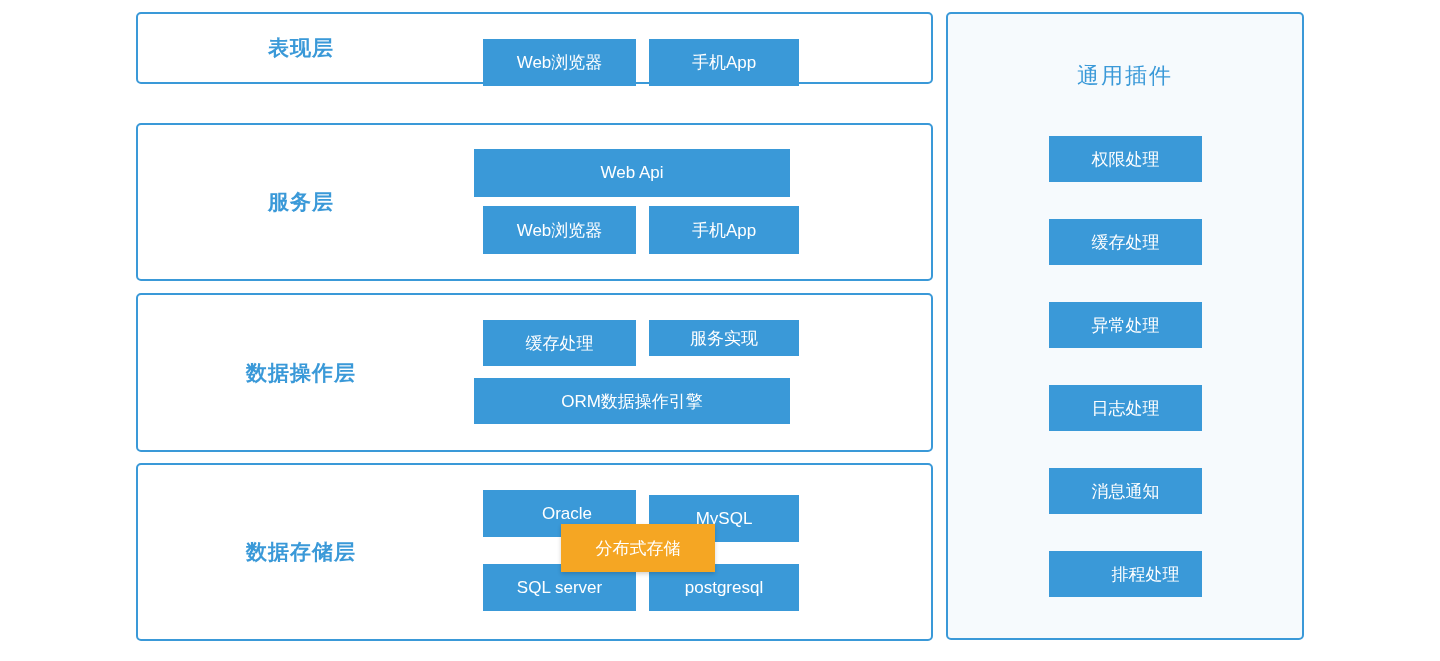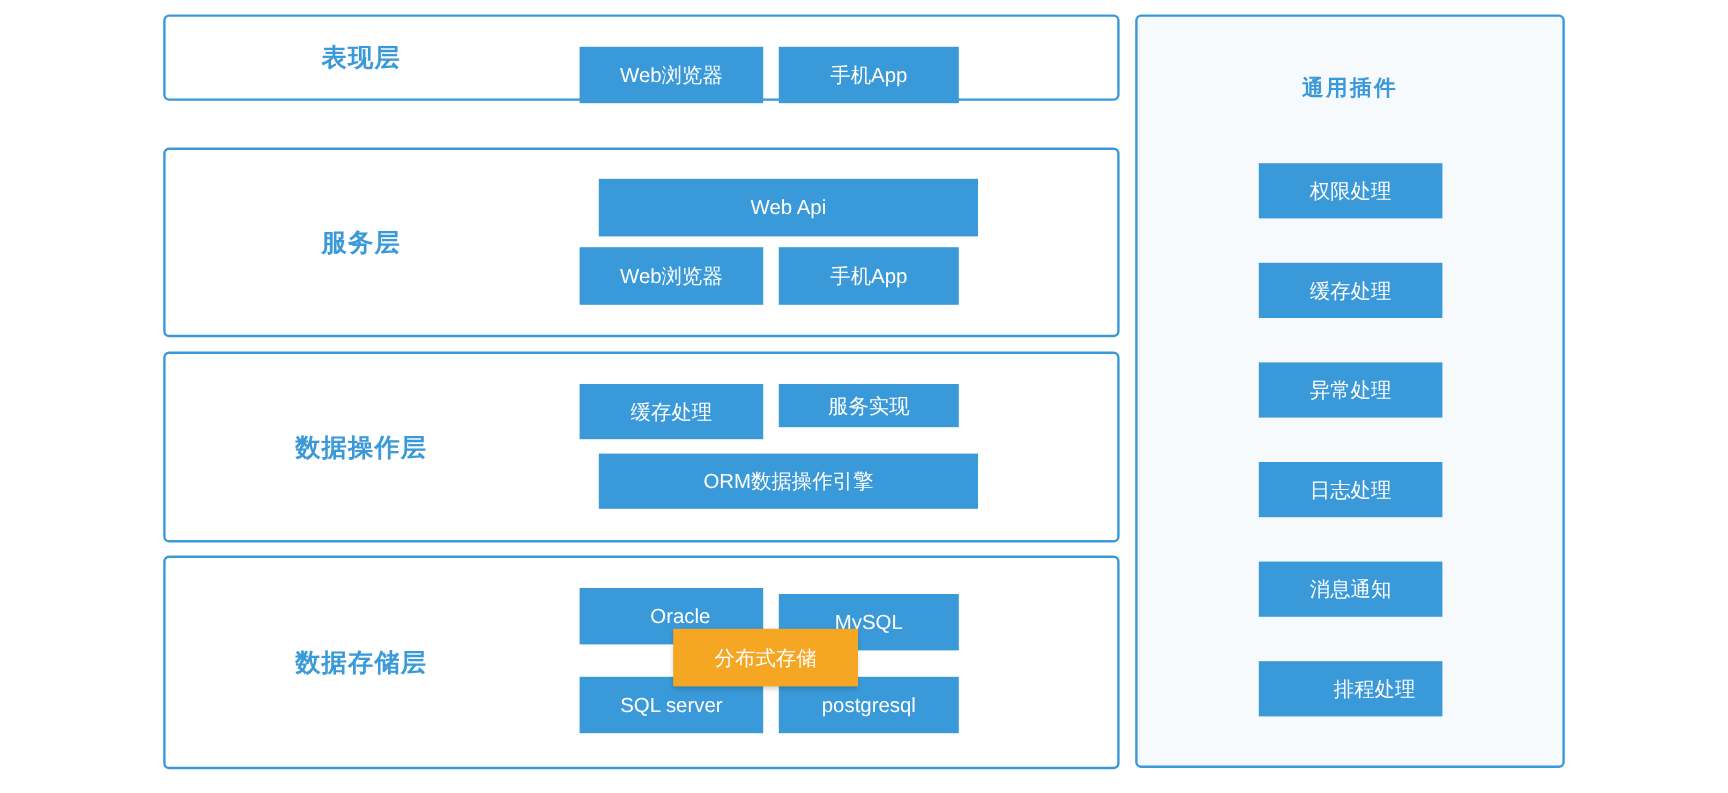--- a/index.html
+++ b/index.html
@@ -27,38 +27,38 @@
     white-space:nowrap;letter-spacing:1px;
   }
   .node{
     position:absolute;
     background:var(--node-fill);color:var(--node-text);
     display:flex;align-items:center;justify-content:center;
     font-size:17px;white-space:nowrap;
   }
   .node.col1{left:345px;width:153px;}
   .node.col2{left:511px;width:150px;}
-  .node.wide{left:361px;width:316px;}
+  .node.wide{left:336px;width:316px;}
 
   .overlay-node{
     position:absolute;left:423px;width:154px;
     background:var(--highlight);color:var(--node-text);
     display:flex;align-items:center;justify-content:center;
     font-size:17px;white-space:nowrap;z-index:5;
     box-shadow:0 2px 4px rgba(0,0,0,0.18);
   }
 
   .plugins-panel{
     position:absolute;left:946px;top:12px;width:358px;height:628px;
     border:2px solid var(--accent);border-radius:5px;
     background:var(--panel-bg);
   }
   .plugins-title{
     position:absolute;left:50%;top:47px;transform:translateX(-50%);
-    color:var(--accent);font-size:18px;font-weight:700;
+    color:var(--accent);font-size:22px;font-weight:400;
     letter-spacing:2px;white-space:nowrap;
   }
   .plugin-node{
     position:absolute;left:101px;width:153px;height:46px;
     background:var(--node-fill);color:var(--node-text);
     display:flex;align-items:center;justify-content:center;
     font-size:17px;white-space:nowrap;
   }
 </style>
 </head>

